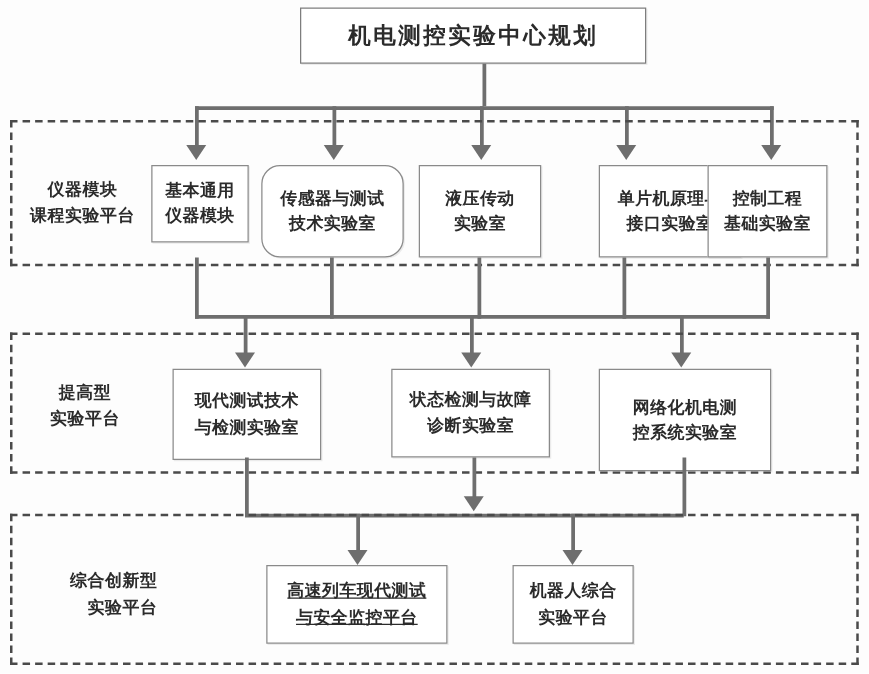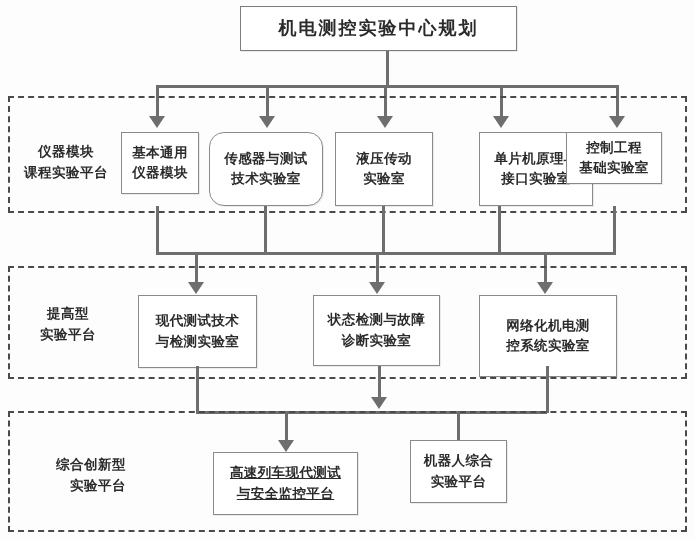--- a/index.html
+++ b/index.html
@@ -111,21 +111,21 @@
 课程实验平台</div>
 
   <div class="node" style="left:121px; top:132px; width:78px; height:62px;">基本通用
 仪器模块</div>
   <div class="node" style="left:209px; top:132px; width:114px; height:74px;border-radius:15px;">传感器与测试
 技术实验室</div>
   <div class="node" style="left:335px; top:132px; width:98px; height:74px;">液压传动
 实验室</div>
   <div class="node" style="left:443px; top:132px; width:114px; height:74px;margin-left:36px;">单片机原理与
 接口实验室</div>
-  <div class="node" style="left:566px; top:132px; width:96px; height:52px;">控制工程
+  <div class="node" style="left:566px; top:132px; width:96px; height:74px;">控制工程
 基础实验室</div>
 
   <div class="vline" style="left:156px; top:206px; height:49px;"></div>
   <div class="vline" style="left:264px; top:206px; height:49px;"></div>
   <div class="vline" style="left:382px; top:206px; height:49px;"></div>
   <div class="vline" style="left:498px; top:206px; height:49px;"></div>
   <div class="vline" style="left:613px; top:206px; height:49px;"></div>
 
   <div class="hline" style="left:156px; top:252px; width:460px;"></div>
 
@@ -162,16 +162,16 @@
 
   <div class="vline" style="left:457px; top:411px; height:31px;"></div>
   <div class="arrowhead" style="left:450px; top:440px;"></div>
 
   <div class="platform" style="left:8px; top:411px; width:679px; height:121px;"></div>
   <div class="platform-label" style="left:14px; top:455px; width:112px;text-align:right;">综合创新型
 实验平台</div>
 
   <div class="node" style="left:213px; top:452px; width:145px; height:63px;text-decoration:underline;">高速列车现代测试
 与安全监控平台</div>
-  <div class="node" style="left:410px; top:440px; width:97px; height:63px;">机器人综合
+  <div class="node" style="left:410px; top:452px; width:97px; height:63px;">机器人综合
 实验平台</div>
 
 </div>
 
 </body></html>

